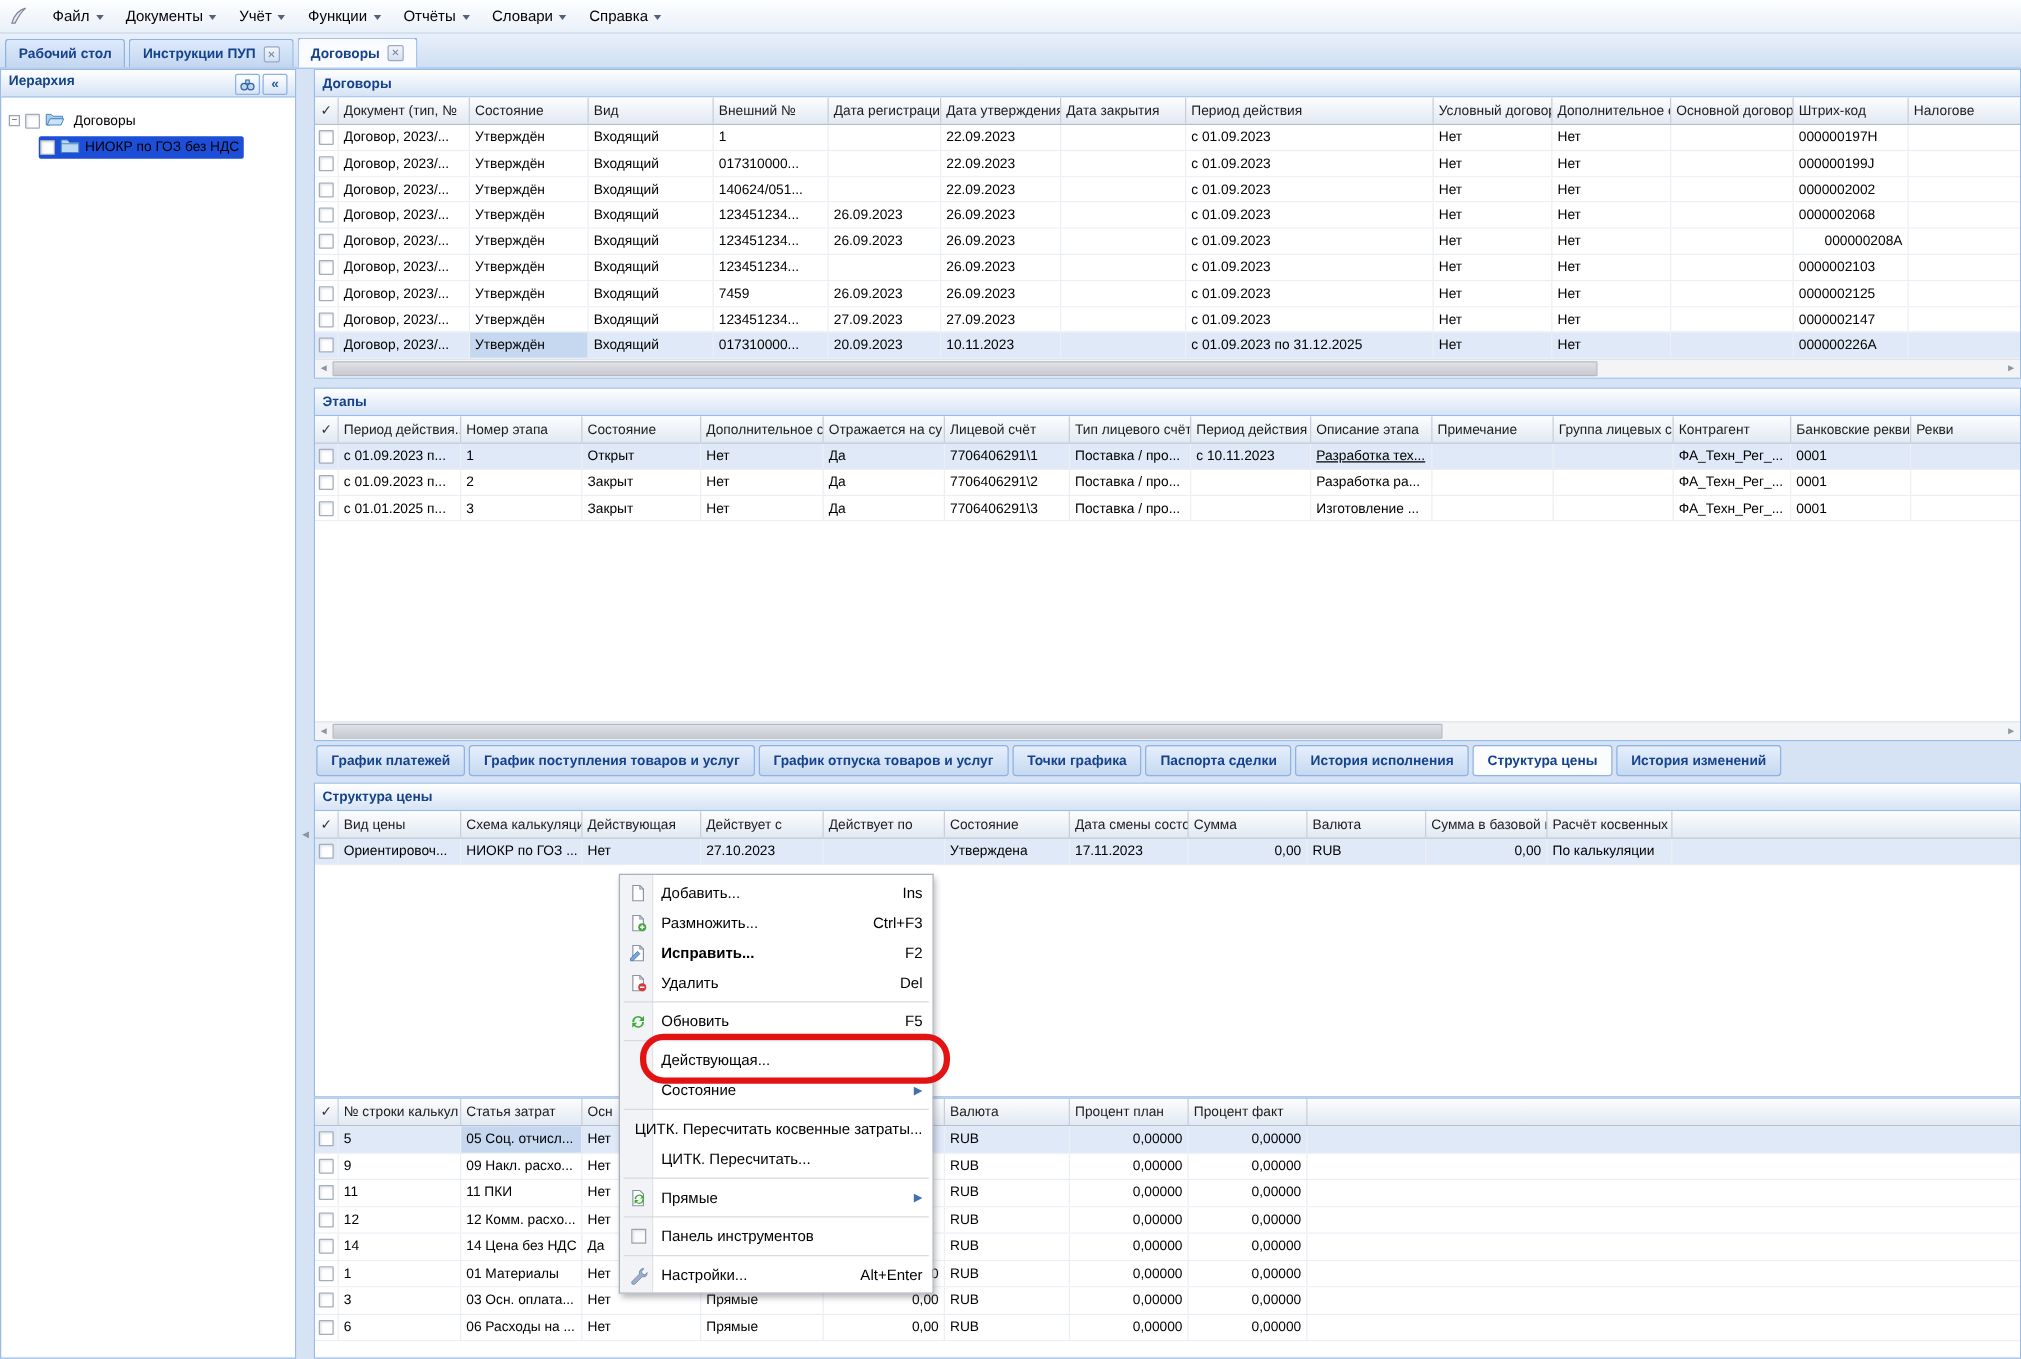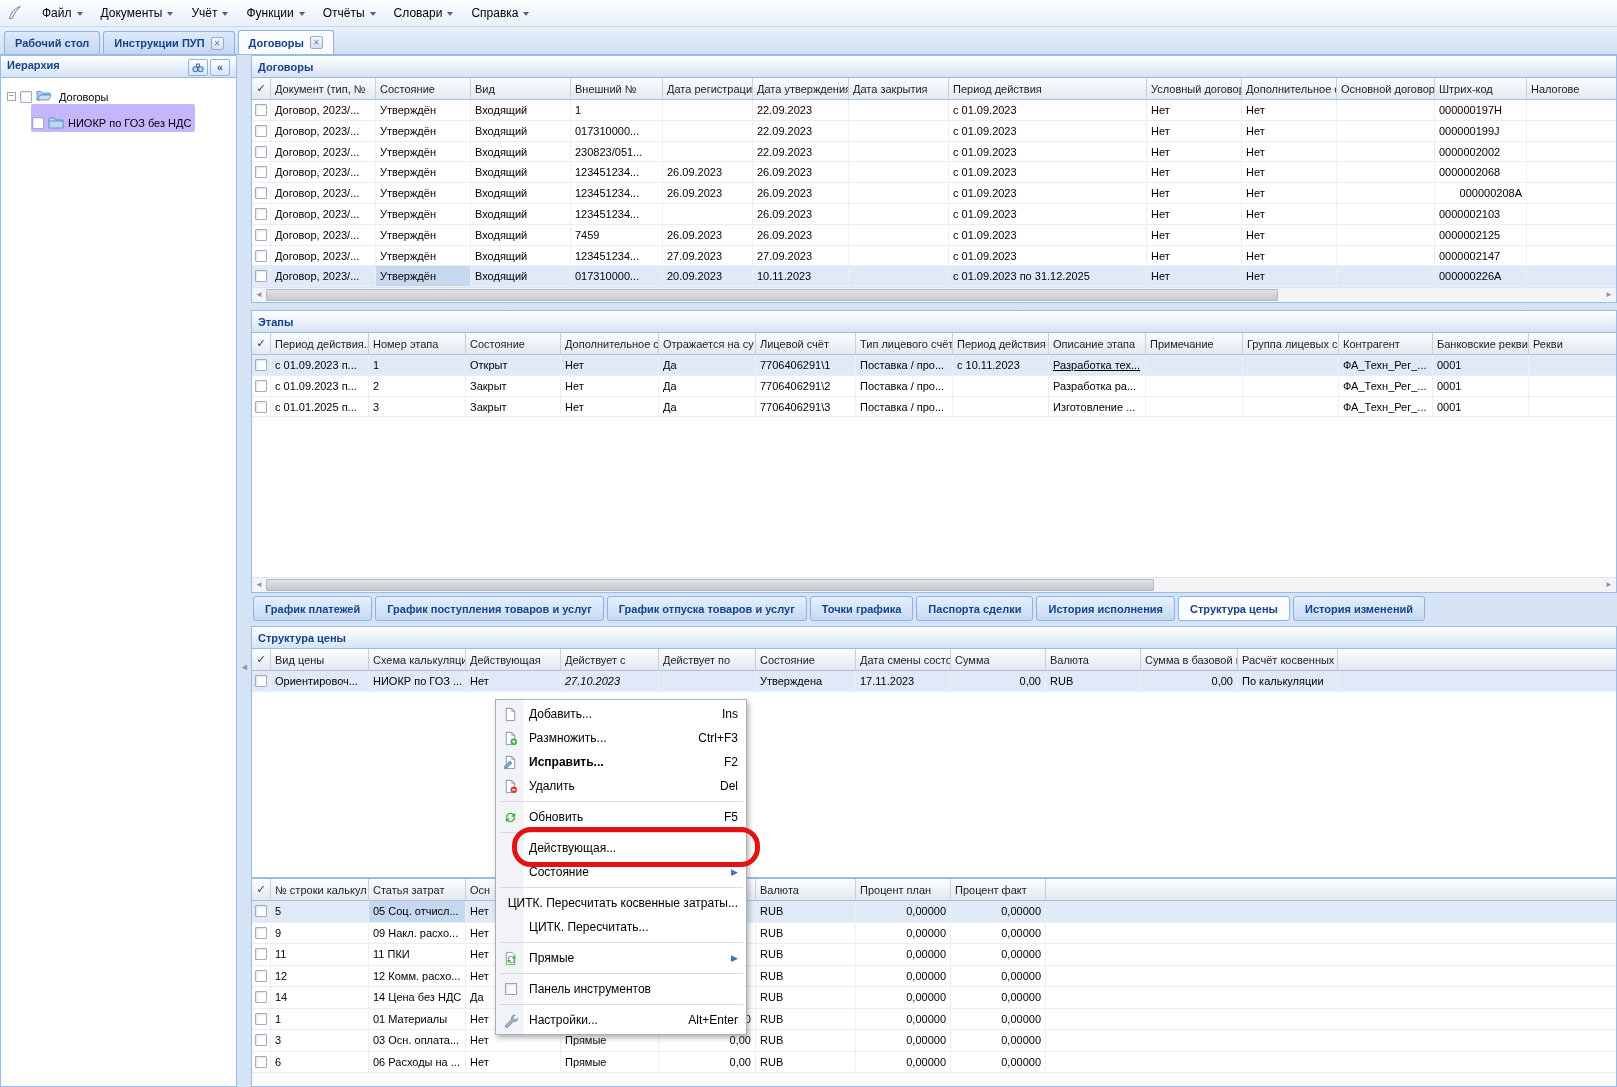--- a/index.html
+++ b/index.html
@@ -57,21 +57,21 @@
   .dtabs{position:absolute;left:253px;top:596px;display:flex;gap:3px}
   .dtab{height:25px;box-sizing:border-box;padding:0 11px;display:flex;align-items:center;
     border:1px solid #8db2e3;border-radius:3px;background:linear-gradient(#e6effc,#c6d9f1);
     color:#15428b;font-weight:bold;font-size:11px;white-space:nowrap}
   .dtab.active{background:#fafcfe}
   
   .tree{padding:8px 4px 0 6px}
   .tree-row{display:flex;align-items:center;height:21px;gap:4px}
   .tree-row .lbl{padding:1px 3px}
   .tree-row.child{padding-left:24px}
-  .tree-row .sel-wrap{display:flex;align-items:center;gap:4px;background:#c4b5fd;border-radius:2px;padding:12px 4px 1px 1px}
+  .tree-row .sel-wrap{display:flex;align-items:center;gap:4px;background:#1d4ed8;border-radius:2px;padding:1px 4px 1px 1px}
   .expander{width:9px;height:9px;box-sizing:border-box;border:1px solid #97a5ba;background:#fff;
     font-size:8px;line-height:6px;text-align:center;color:#44506a}
   
   .menu{position:absolute;left:495px;top:699px;width:252px;box-sizing:border-box;z-index:50;
     background:linear-gradient(90deg,#f2f3f6 0,#f2f3f6 26px,#e0e2e7 26px,#ffffff 27px);
     border:1px solid #a9afba;box-shadow:2px 3px 5px rgba(70,70,85,.4);padding:2px 0}
   .mi{display:flex;align-items:center;height:24px;padding:0 8px 0 3px;font-size:12px}
   .mi-ico{width:23px;display:flex;justify-content:center;align-items:center}
   .mi-label{margin-left:7px;flex:1;white-space:nowrap}
   .mi.bold .mi-label{font-weight:bold}
@@ -228,21 +228,21 @@
           <div class="g-cell" style="width: 95px;">Нет</div>
           <div class="g-cell" style="width: 98px;"></div>
           <div class="g-cell" style="width: 92px;">000000199J</div>
           <div class="g-cell" style="width: 90px;"></div>
         </div>
         <div class="g-row" style="height: 20.8px;">
           <div class="g-cell cb"><span class="checkbox"></span></div>
           <div class="g-cell" style="width: 105px;">Договор, 2023/...</div>
           <div class="g-cell" style="width: 95px;">Утверждён</div>
           <div class="g-cell" style="width: 100px;">Входящий</div>
-          <div class="g-cell" style="width: 92px;">230823/051...</div>
+          <div class="g-cell" style="width: 92px;">140624/051...</div>
           <div class="g-cell" style="width: 90px;"></div>
           <div class="g-cell" style="width: 96px;">22.09.2023</div>
           <div class="g-cell" style="width: 100px;"></div>
           <div class="g-cell" style="width: 198px;">с 01.09.2023</div>
           <div class="g-cell" style="width: 95px;">Нет</div>
           <div class="g-cell" style="width: 95px;">Нет</div>
           <div class="g-cell" style="width: 98px;"></div>
           <div class="g-cell" style="width: 92px;">0000002002</div>
           <div class="g-cell" style="width: 90px;"></div>
         </div>
@@ -476,21 +476,21 @@
         <div class="g-cell-h" style="width: 97px;">Сумма в базовой в</div>
         <div class="g-cell-h" style="width: 100px;">Расчёт косвенных</div>
         <div class="g-cell-h fill"></div>
       </div>
       <div class="g-body">
         <div class="g-row sel" style="height: 21px;">
           <div class="g-cell cb"><span class="checkbox"></span></div>
           <div class="g-cell" style="width: 98px;">Ориентировоч...</div>
           <div class="g-cell" style="width: 97px;">НИОКР по ГОЗ ...</div>
           <div class="g-cell" style="width: 95px;">Нет</div>
-          <div class="g-cell" style="width: 98px; font-style: italic;">27.10.2023</div>
+          <div class="g-cell" style="width: 98px;">27.10.2023</div>
           <div class="g-cell" style="width: 97px;"></div>
           <div class="g-cell" style="width: 100px;">Утверждена</div>
           <div class="g-cell" style="width: 95px;">17.11.2023</div>
           <div class="g-cell r" style="width: 95px;">0,00</div>
           <div class="g-cell" style="width: 95px;">RUB</div>
           <div class="g-cell r" style="width: 97px;">0,00</div>
           <div class="g-cell" style="width: 100px;">По калькуляции</div>
           <div class="g-cell" style="width: 35px; border-right: none;"></div>
         </div>
       </div>

